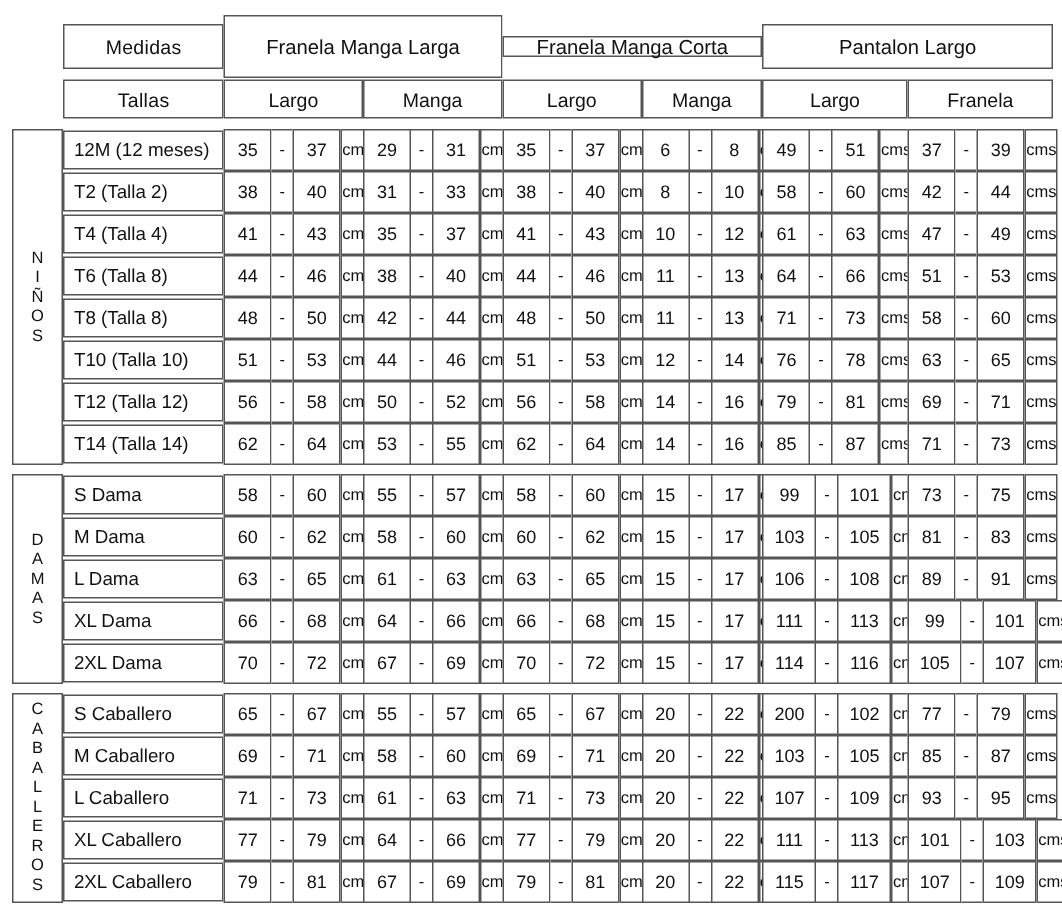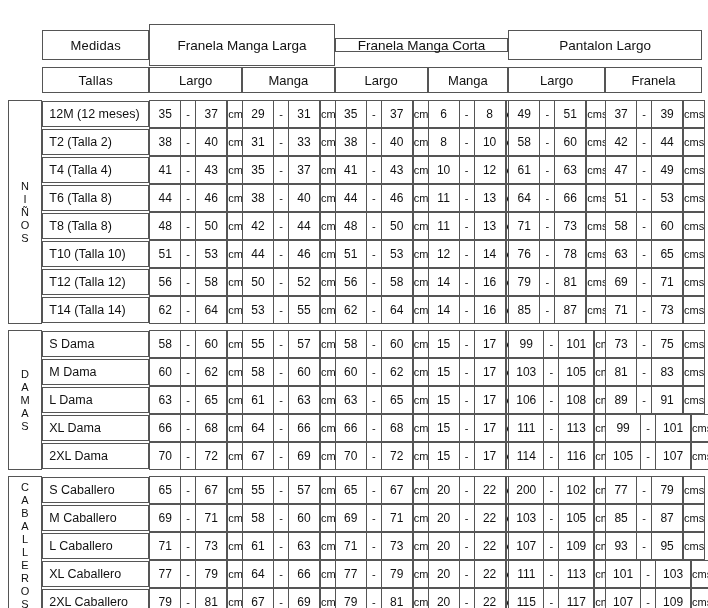--- a/index.html
+++ b/index.html
@@ -12,21 +12,21 @@
     height: 608px;
     font-family: "Liberation Sans", sans-serif;
     color: #111111;
     overflow: hidden;
   }
   #sheet {
     position: relative;
     width: 708px;
     height: 608px;
     box-sizing: border-box;
-    padding: 24px 8px 6px 8px;
+    padding: 10px 8px 6px 8px;
   }
   table.size-table {
     border-collapse: separate;
     border-spacing: 0;
     table-layout: fixed;
     width: 694px;
     margin: 0;
   }
   table.size-table td {
     padding: 0;

